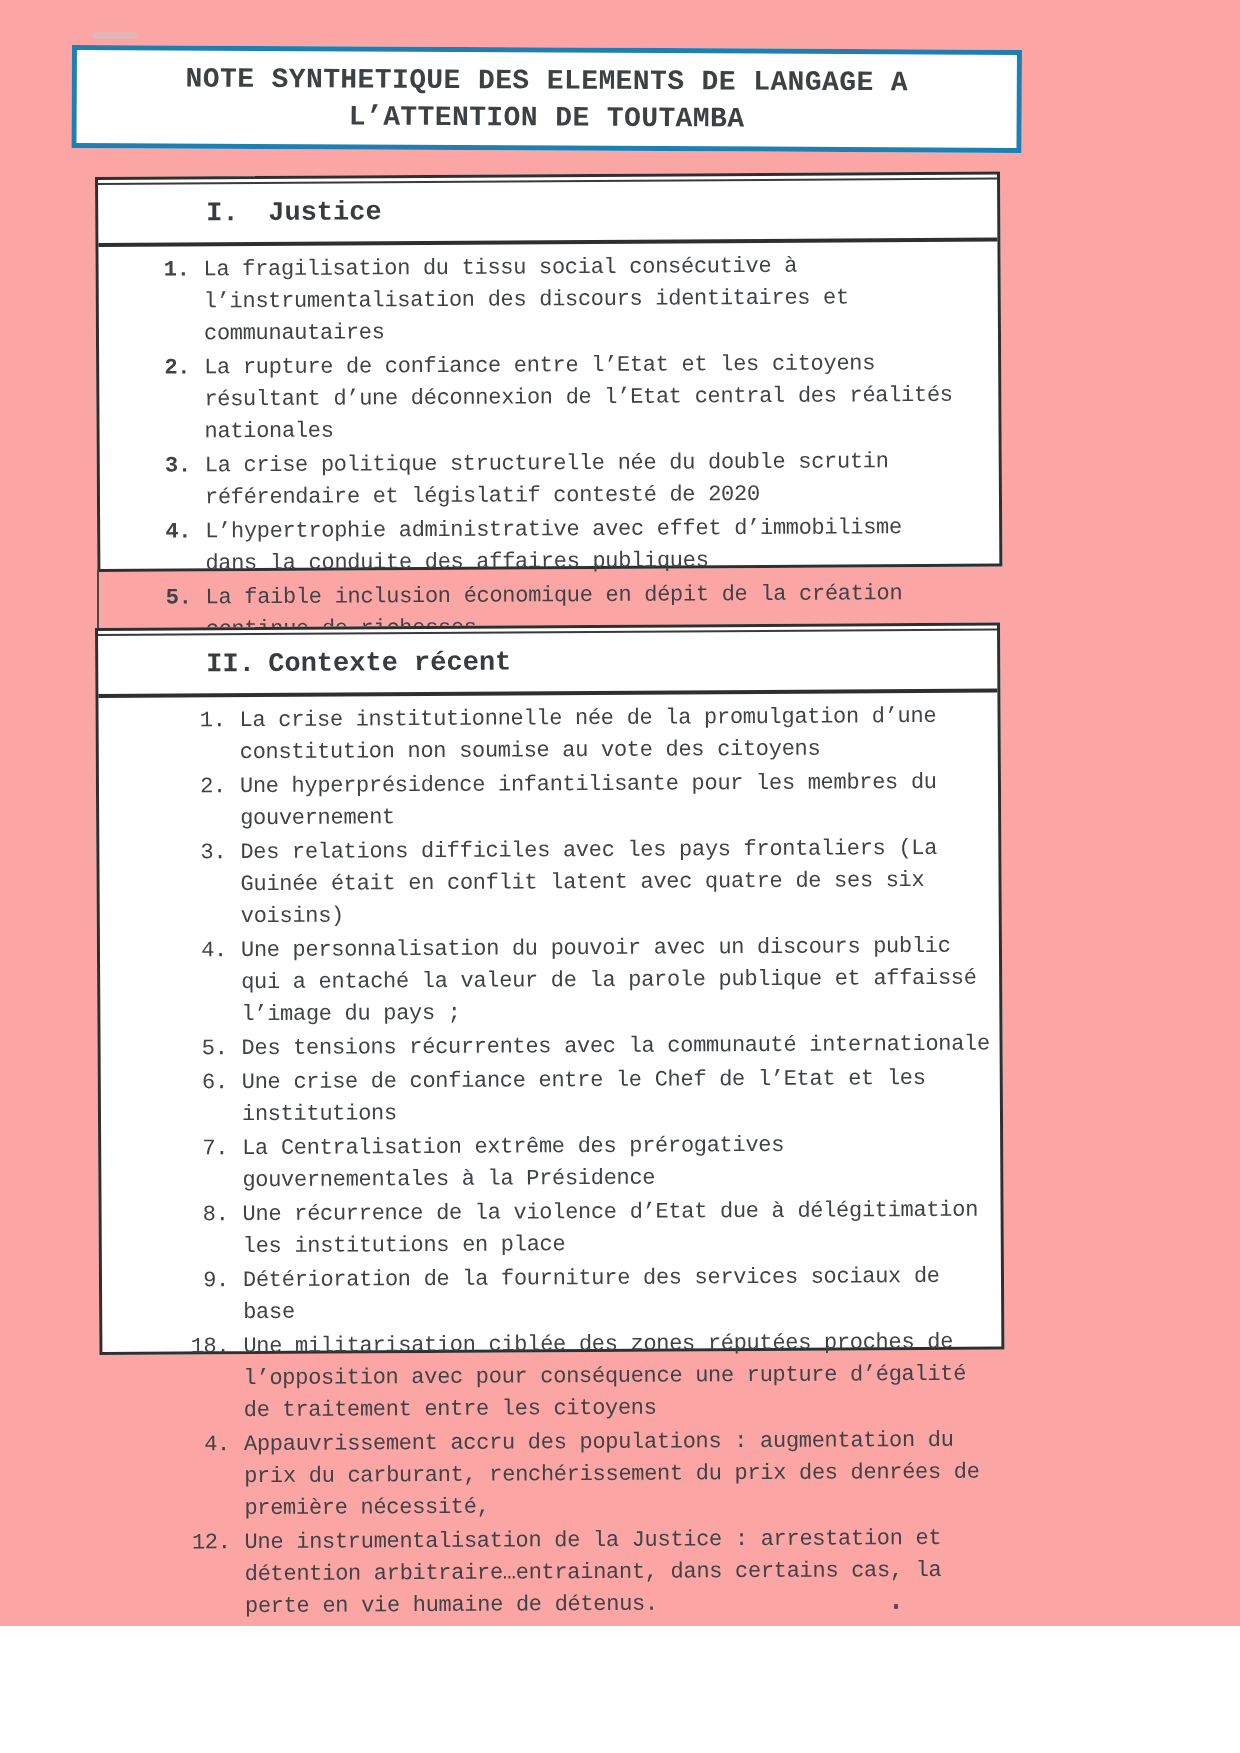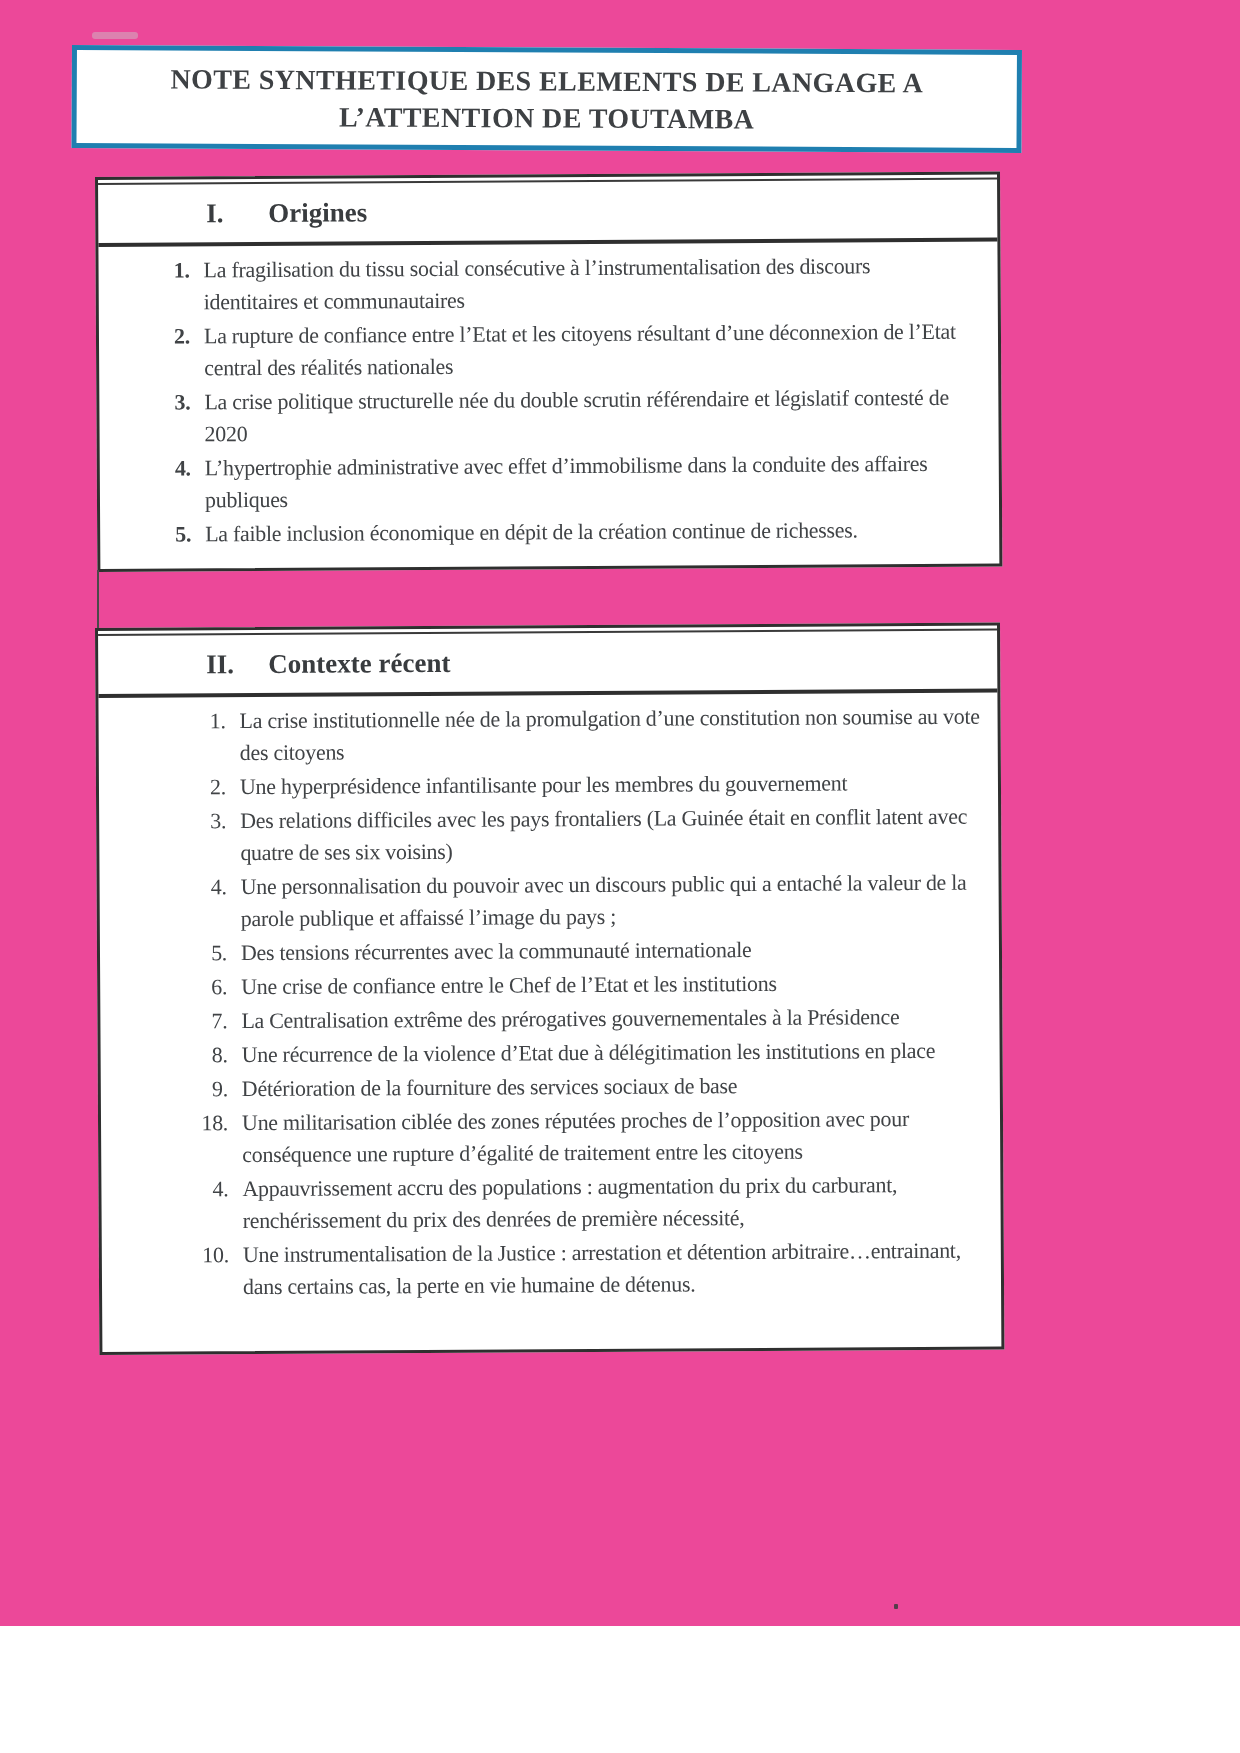--- a/index.html
+++ b/index.html
@@ -1,22 +1,22 @@
 <!DOCTYPE html>
 <html><head>
 <meta charset="utf-8">
 <style>
   html,body{margin:0;padding:0;background:#ffffff;}
   .page{
     position:relative;
     width:1240px;
     height:1626px;
-    background:#ec4899;
+    background:#fca5a5;
     overflow:hidden;
-    font-family:Liberation Serif, serif;
+    font-family:Liberation Mono, monospace;
   }
 
   
   .title-box{
     position:absolute;
     left:72px; top:45px;
     width:940px; height:93px;
     border:5px solid #1f7fb0;
     display:flex; flex-direction:column;
     justify-content:center; align-items:center;
@@ -107,21 +107,21 @@
   <div class="artifact-smudge"></div>
 
   <div class="title-box">
     <div class="title-line">NOTE SYNTHETIQUE DES ELEMENTS DE LANGAGE A</div>
     <div class="title-line">L’ATTENTION DE TOUTAMBA</div>
   </div>
 
   <section class="sec sec1">
     <div class="sec-header">
       <span class="sec-numeral">I.</span>
-      <span class="sec-title">Origines</span>
+      <span class="sec-title">Justice</span>
     </div>
     <div class="sec-body">
         <div class="item">
           <span class="num">1.</span>
           <span class="txt">La fragilisation du tissu social consécutive à l’instrumentalisation des discours identitaires et communautaires</span>
         </div>
         <div class="item">
           <span class="num">2.</span>
           <span class="txt">La rupture de confiance entre l’Etat et les citoyens résultant d’une déconnexion de l’Etat central des réalités nationales</span>
         </div>
@@ -186,21 +186,21 @@
         </div>
         <div class="item">
           <span class="num">18.</span>
           <span class="txt">Une militarisation ciblée des zones réputées proches de l’opposition avec pour conséquence une rupture d’égalité de traitement entre les citoyens</span>
         </div>
         <div class="item">
           <span class="num">4.</span>
           <span class="txt">Appauvrissement accru des populations : augmentation du prix du carburant, renchérissement du prix des denrées de première nécessité,</span>
         </div>
         <div class="item">
-          <span class="num">10.</span>
+          <span class="num">12.</span>
           <span class="txt">Une instrumentalisation de la Justice : arrestation et détention arbitraire…entrainant, dans certains cas, la perte en vie humaine de détenus.</span>
         </div>
       </div>
   </section>
 
   <div class="artifact-dot"></div>
 
 </div>
 
 </body></html>

